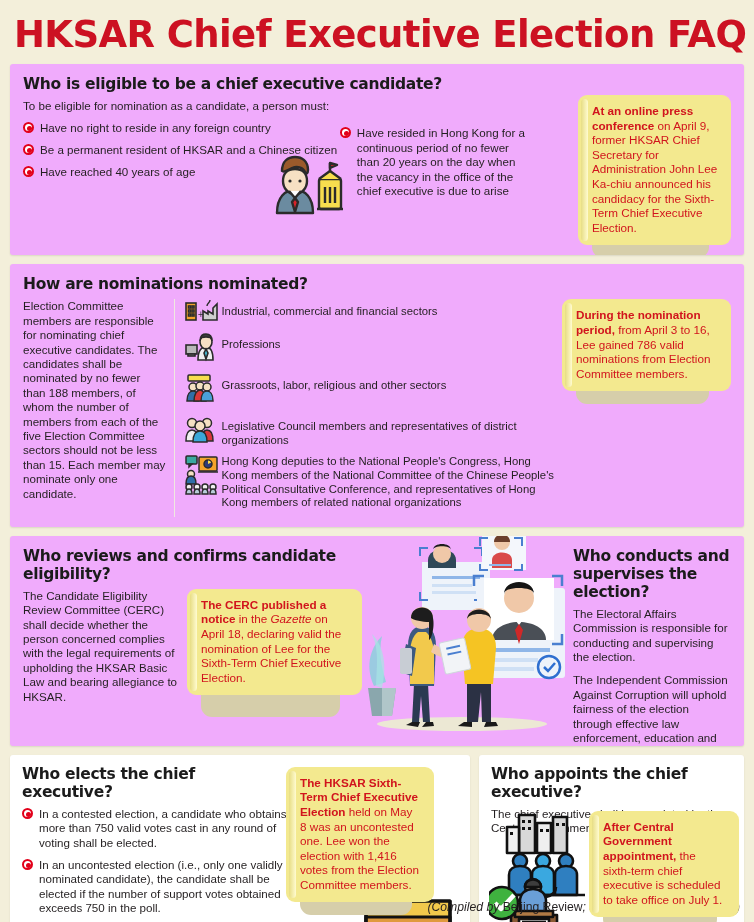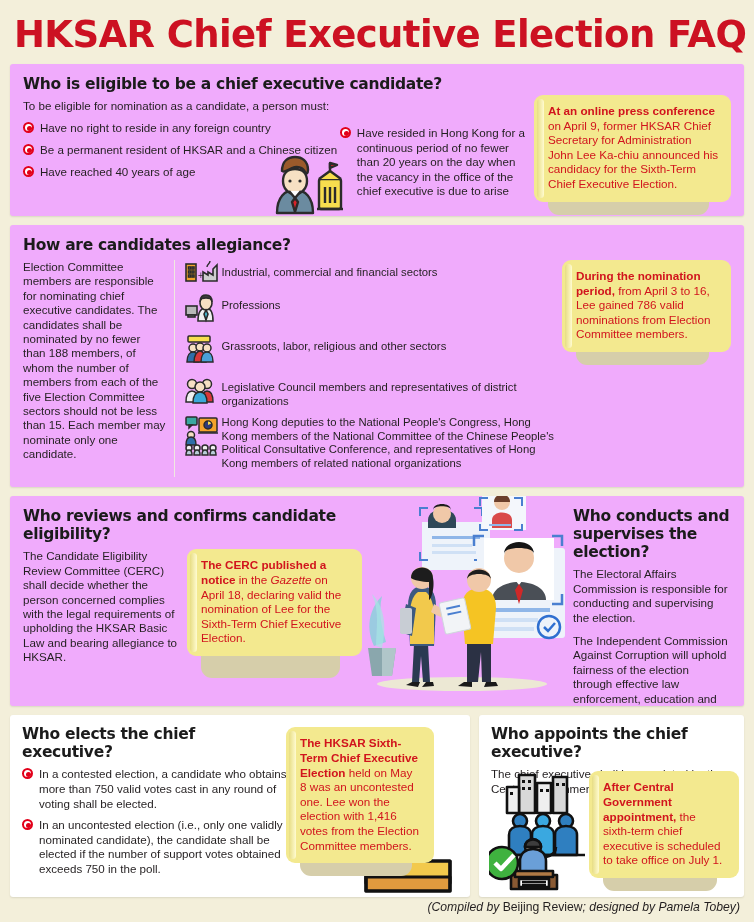--- a/index.html
+++ b/index.html
@@ -177,34 +177,34 @@
               <circle cx="41" cy="38" r="1.6" fill="#2b2b2b"></circle>
             </svg>
           </div>
         </div>
         <div class="s1-mid">
           <ul class="bullets" style="margin-top:26px;">
             <li><span class="tgt"></span><span>Have resided in Hong Kong for a continuous period of no fewer than 20 years on the day when the vacancy in the office of the chief executive is due to arise</span></li>
           </ul>
         </div>
         <div class="s1-right">
-          <div class="note-wrap" style="margin-top:-4px;">
+          <div class="note-wrap" style="margin-top:-4px;margin-left:44px;">
             <div class="note-shadow"></div>
             <div class="note">
               <b>At an online press conference</b><span> on April 9, former HKSAR Chief Secretary for Administration John Lee Ka-chiu announced his candidacy for the Sixth-Term Chief Executive Election.</span>
             </div>
           </div>
         </div>
       </div>
     </div>
   </div>
 
   <div class="panel" id="sec2">
     <div class="panel-inner">
-      <h2 class="qtitle">How are candidates allegiance?</h2>
+      <h2 class="qtitle">How are nominations nominated?</h2>
       <div class="s2-cols">
         <div class="s2-left">
           <p class="body">Election Committee members are responsible for nominating chief executive candidates. The candidates shall be nominated by no fewer than 188 members, of whom the number of members from each of the five Election Committee sectors should not be less than 15. Each member may nominate only one candidate.</p>
         </div>
         <div class="s2-mid">
 
           <div class="sector-row">
             <div class="ico">
               <svg width="34" height="22" viewBox="0 0 34 22">
                 <g stroke="#2b2b2b" stroke-width="1.6" fill="none">

